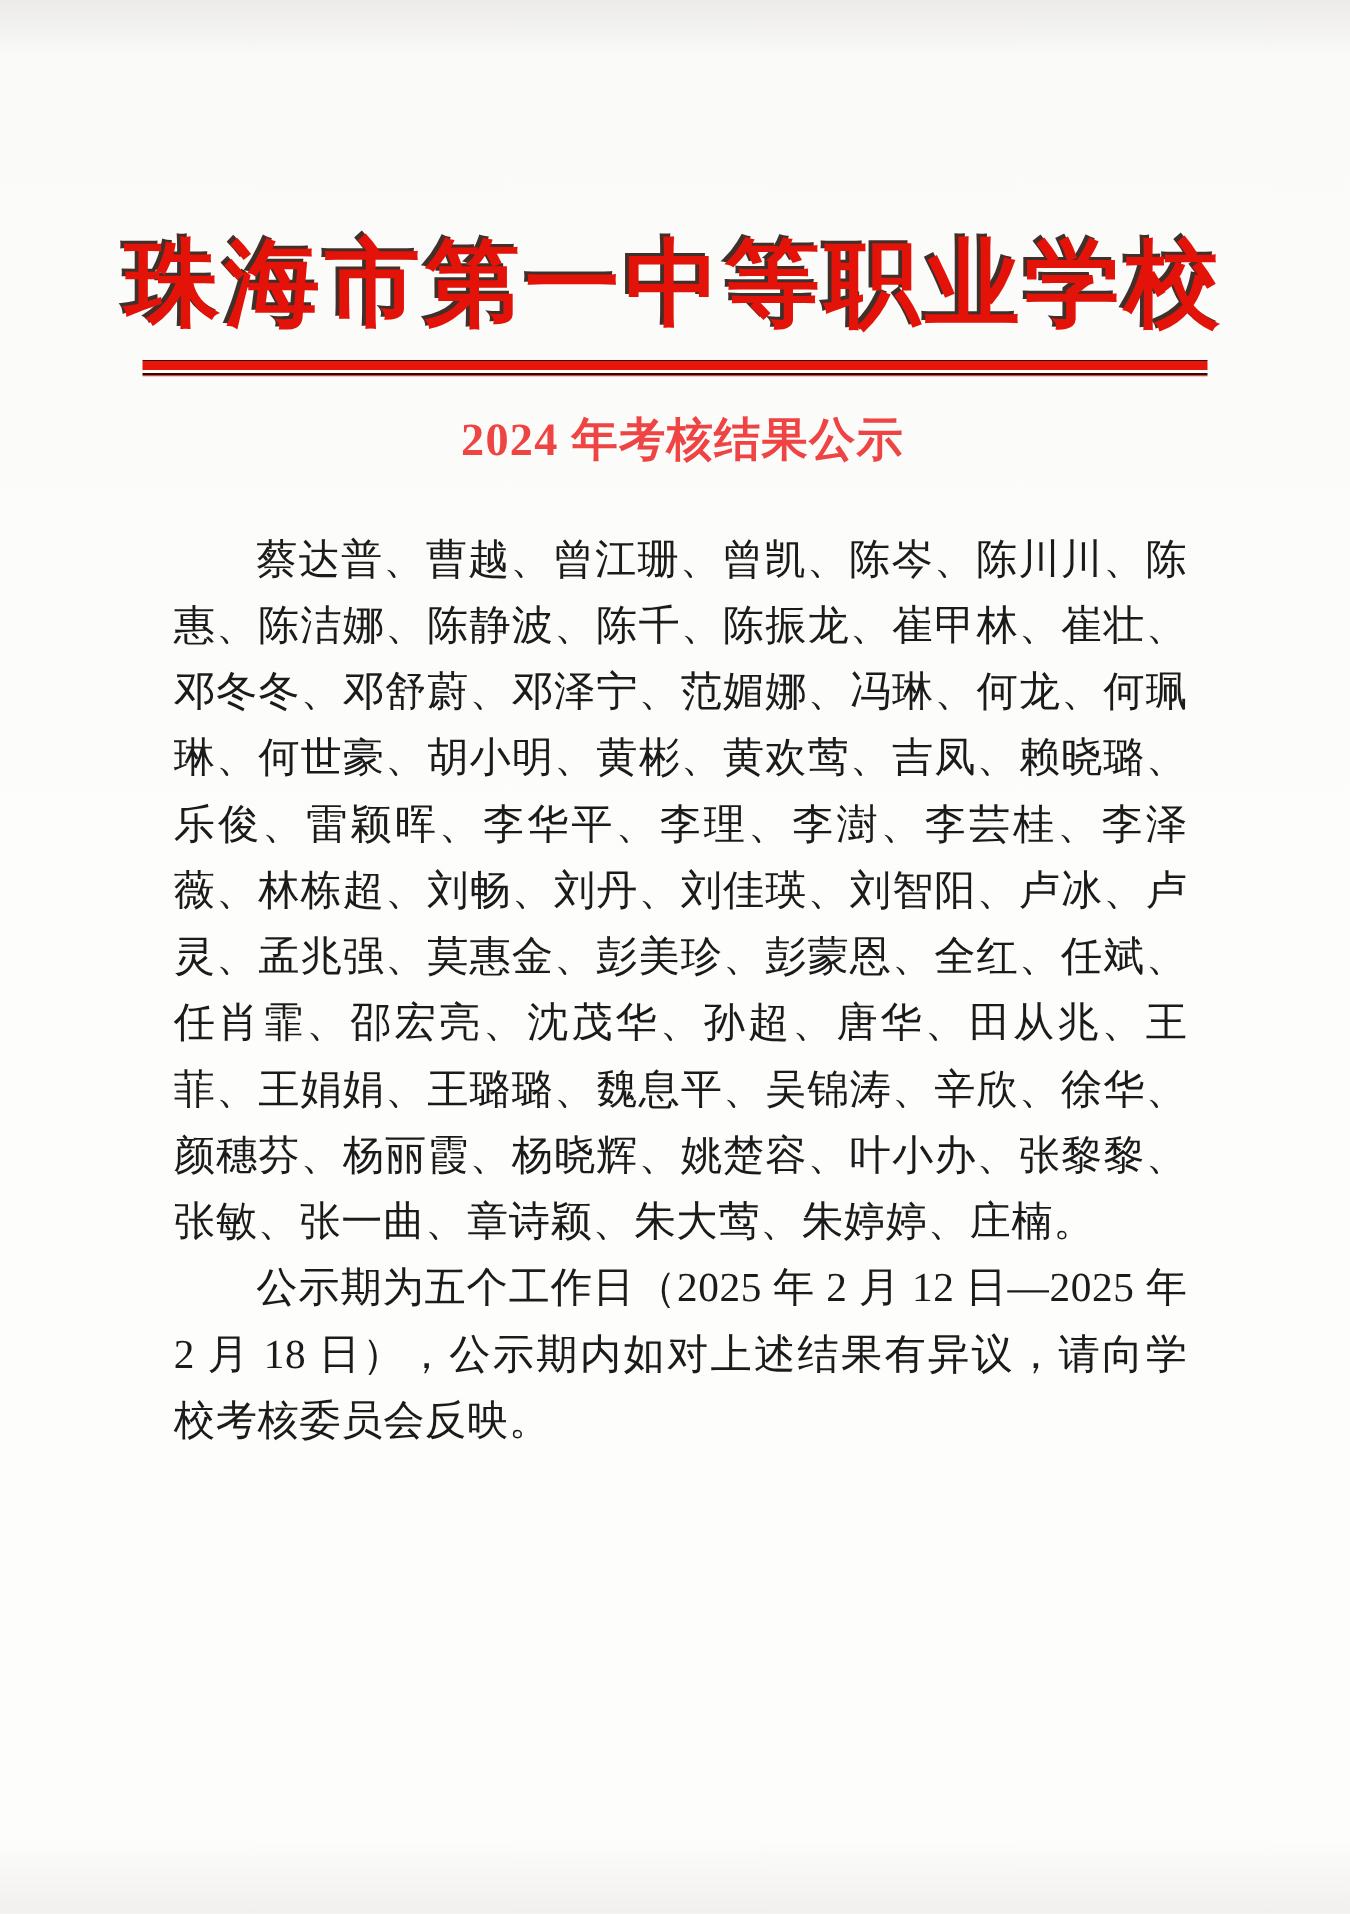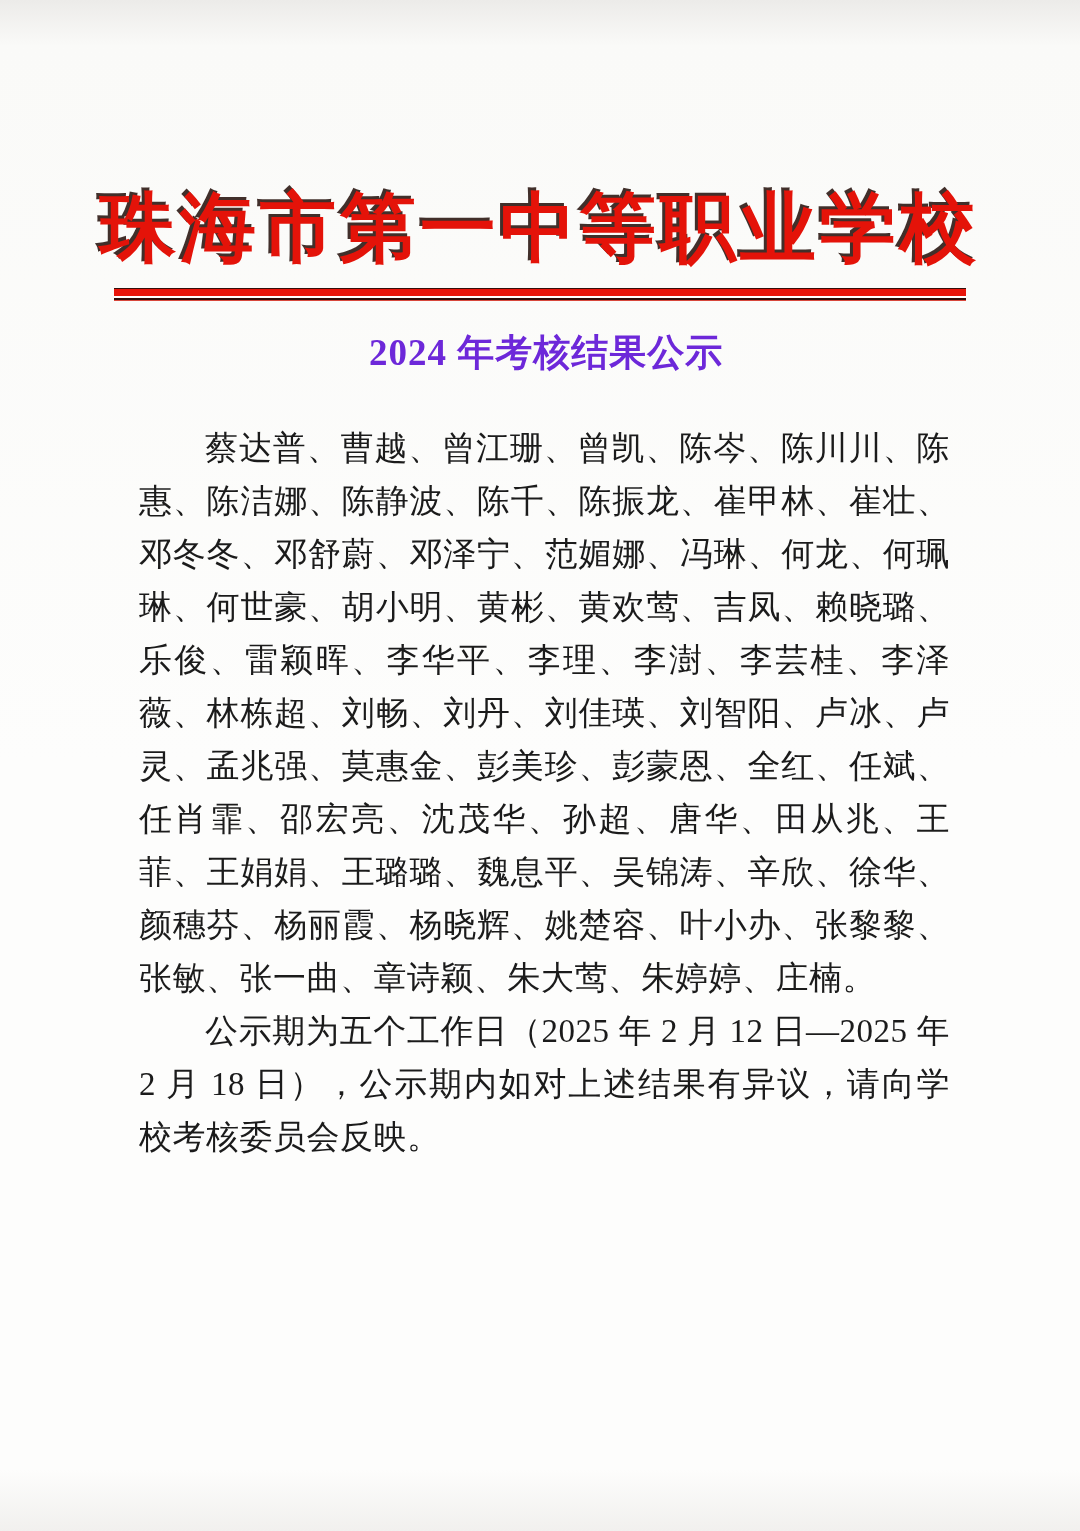--- a/index.html
+++ b/index.html
@@ -43,21 +43,21 @@
       #2e0d09 10px, #2e0d09 12px,
       #d8473c 12px, #d8473c 13px
     );
   }
   .doc-title {
     margin: 31px 0 0 12px;
     text-align: center;
     font-size: 37px;
     line-height: 1.15;
     font-weight: 700;
-    color: #6d28d9;
+    color: #ef4444;
     letter-spacing: 1px;
   }
   .body-text {
     margin-top: 47px;
     padding: 0 130px 0 139px;
     font-size: 33px;
     line-height: 53px;
     letter-spacing: 0.5px;
     text-align: justify;
     text-justify: inter-ideograph;

